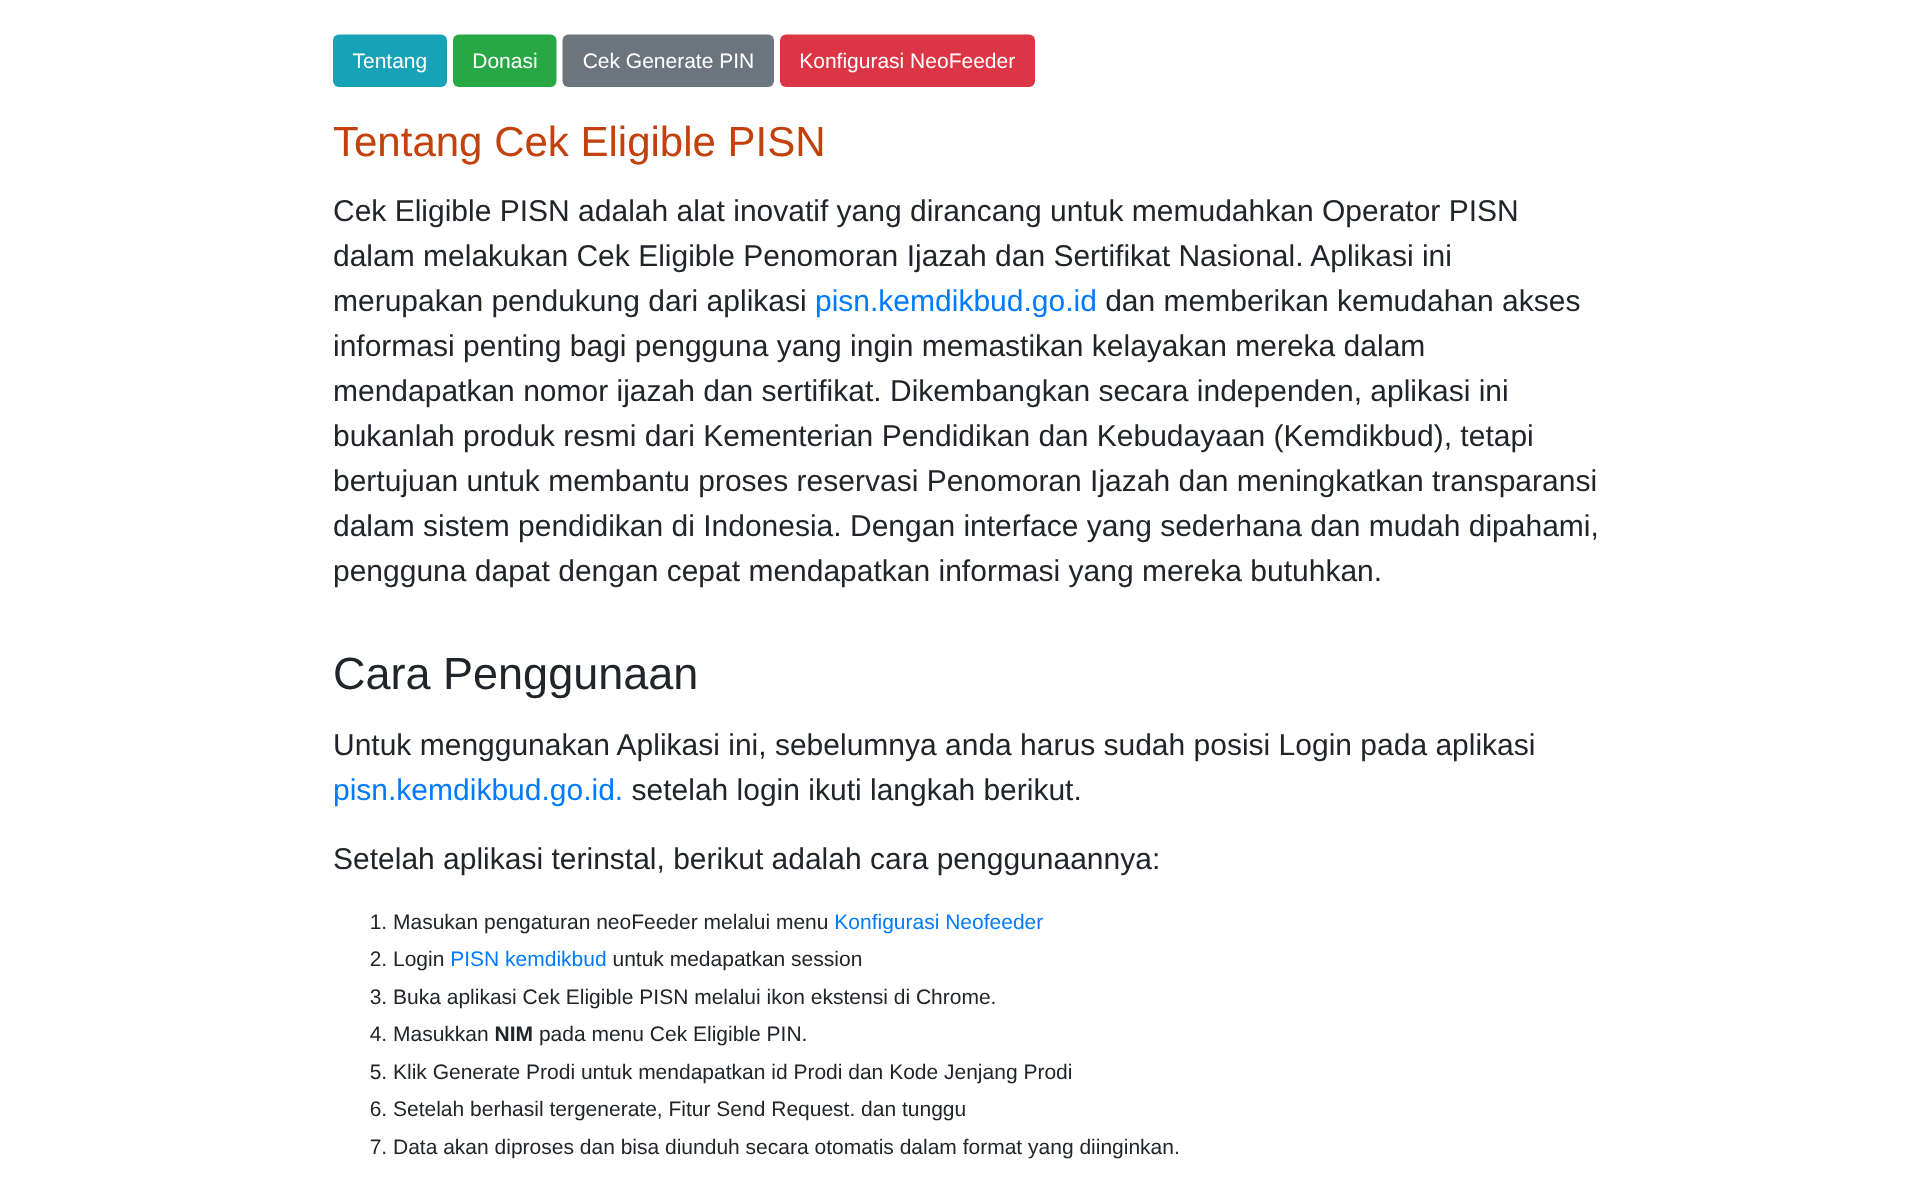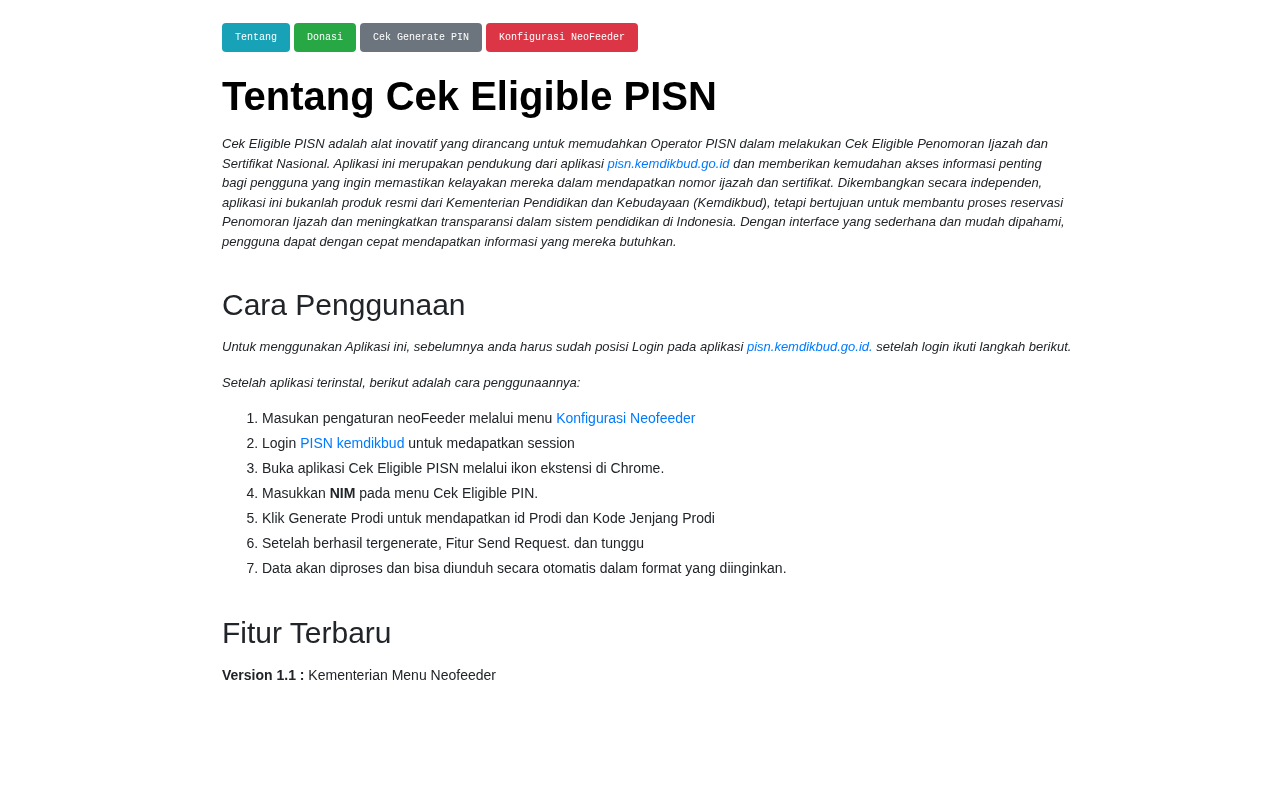--- a/index.html
+++ b/index.html
@@ -29,51 +29,50 @@
   
   .navbar {
     display: flex;
     gap: 4px;
     margin-bottom: 20px;
   }
   .nav-btn {
     border: none;
     border-radius: 4px;
     color: #ffffff;
-    font-family: Liberation Mono, monospace;
-    font-size: 10px;
+    font-family: Liberation Sans, sans-serif;
+    font-size: 14px;
     line-height: 1.5;
     padding: 7px 13px;
     cursor: pointer;
     white-space: nowrap;
   }
   .btn-info    { background: #17a2b8; }
   .btn-success { background: #28a745; }
   .btn-gray    { background: #6c757d; }
   .btn-danger  { background: #dc3545; }
 
   h1.title {
-    font-size: 40px;
-    font-weight: 700;
+    font-size: 28px;
+    font-weight: 400;
     margin: 12px 0 14px 0;
     line-height: 1.2;
-    color: #000000;
+    color: #c2410c;
   }
   h2.subtitle {
     font-size: 30px;
     font-weight: 400;
     margin: 36px 0 14px 0;
     line-height: 1.2;
     color: #212529;
   }
   p.para {
     margin: 0 0 16px 0;
-    font-size: 13px;
+    font-size: 20px;
     color: #212529;
-    font-style: italic;
   }
   a.link {
     color: #007bff;
     text-decoration: none;
   }
 
   ol.steps {
     margin: 0 0 16px 0;
     padding-left: 40px;
   }

